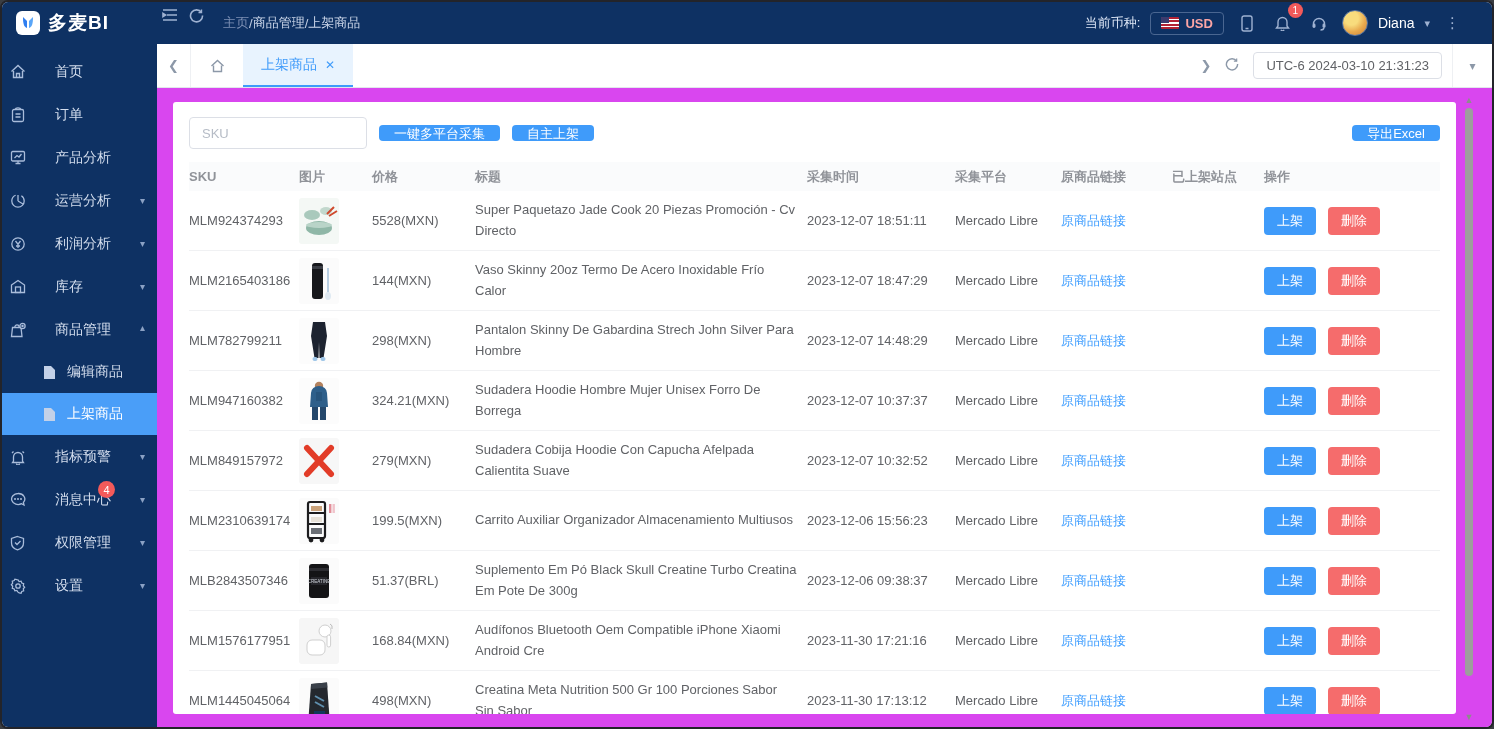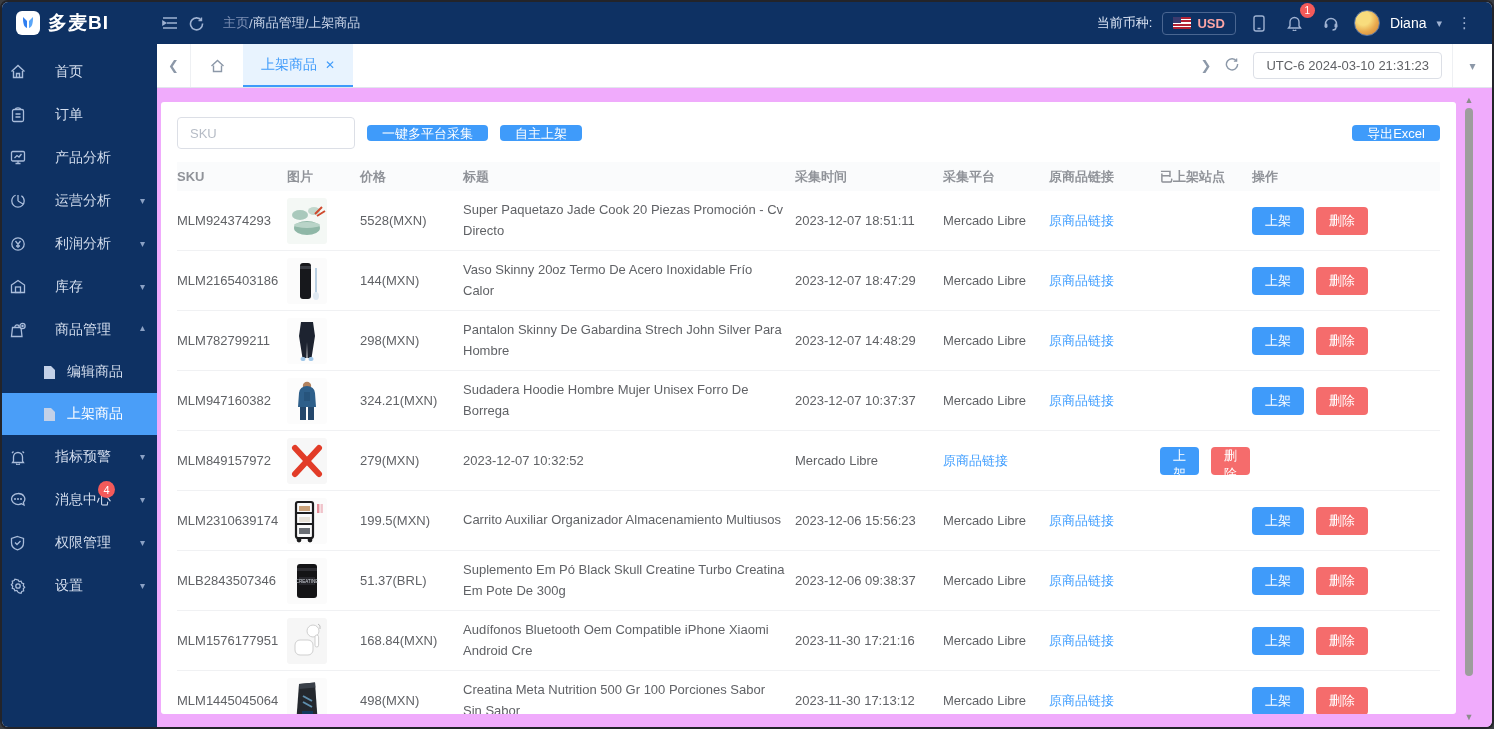--- a/index.html
+++ b/index.html
@@ -4,22 +4,22 @@
 <style>
   * { margin:0; padding:0; box-sizing:border-box; }
   html,body { background:#3a3d42; }
   body { font-family:"Liberation Sans","DejaVu Sans",sans-serif; }
   .window{
     width:1494px;height:729px;background:#eef1f5;border:2px solid #23242a;
     border-radius:8px;overflow:hidden;position:relative;
   }
   
   .topbar{
-    height:42px;background:#0e3163;display:flex;align-items:center;
-    color:#e6edf8;font-size:13px;padding:0 14px 0 0;
+    height:42px;background:#0e3163;display:flex;
+    color:#e6edf8;font-size:13px;padding:0 26px 0 0;
   }
   .logo-zone{width:155px;display:flex;align-items:center;gap:8px;padding-left:14px;flex:none;}
   .logo-mark{width:24px;height:24px;background:#fff;border-radius:6px;display:flex;align-items:center;justify-content:center;}
   .logo-text{font-size:19px;font-weight:bold;color:#fff;letter-spacing:1px;white-space:nowrap;}
   .tb-icon{width:26px;height:26px;display:flex;align-items:center;justify-content:center;color:#9fb2d2;cursor:pointer;flex:none;}
   .breadcrumb{display:flex;align-items:center;gap:0;margin-left:14px;font-size:13px;}
   .bc-muted{color:#7c8fb4;}
   .bc-sep{color:#c3cfe4;}
   .bc-item{color:#ccd7ea;}
   .topbar-right{margin-left:auto;display:flex;align-items:center;gap:10px;}
@@ -49,21 +49,21 @@
   .main{flex:1;display:flex;flex-direction:column;position:relative;min-width:0;}
   .tabbar{height:44px;background:#fff;display:flex;align-items:center;border-bottom:1px solid #e2e6ec;box-shadow:0 1px 3px rgba(0,0,0,.06);}
   .tab-nav{width:34px;height:100%;display:flex;align-items:center;justify-content:center;color:#8c98a8;border-right:1px solid #eef0f3;cursor:pointer;font-size:13px;}
   .tab-home{width:52px;height:100%;display:flex;align-items:center;justify-content:center;color:#8c98a8;cursor:pointer;}
   .tab{height:100%;display:flex;align-items:center;gap:8px;padding:0 18px;font-size:14px;cursor:pointer;}
   .tab.active{background:#e8f3fe;color:#3f9bfa;border-bottom:2px solid #3f9bfa;}
   .tab .close{font-size:12px;}
   .tabbar-right{margin-left:auto;display:flex;align-items:center;gap:14px;padding-right:10px;color:#8c98a8;}
   .time-box{border:1px solid #dcdfe6;border-radius:4px;padding:5px 12px;font-size:13px;color:#606266;background:#fff;white-space:nowrap;}
   .tab-collapse{width:40px;height:100%;display:flex;align-items:center;justify-content:center;color:#8c98a8;border-left:1px solid #eef0f3;cursor:pointer;font-size:12px;}
-  .content{flex:1;background:#f0abfc;padding:14px 36px 0 4px;position:relative;overflow:hidden;}
+  .content{flex:1;background:#d946ef;padding:14px 36px 0 16px;position:relative;overflow:hidden;}
   .card{background:#fff;border-radius:3px;height:612px;padding:15px 16px 0 16px;overflow:hidden;}
   
   .toolbar{display:flex;align-items:center;gap:12px;}
   .sku-input{width:178px;height:32px;border:1px solid #dcdfe6;border-radius:4px;padding:0 12px;font-size:13px;color:#606266;outline:none;}
   .sku-input::placeholder{color:#b6bcc6;}
   .btn{height:16px;border:none;border-radius:4px;background:#3f9bfa;color:#fff;font-size:13px;padding:0 15px;cursor:pointer;font-family:inherit;}
   .btn-export{margin-left:auto;}
   
   .tbl{margin-top:13px;font-size:13px;}
   .tbl-grid{display:grid;grid-template-columns:110px 73px 103px 332px 148px 106px 111px 92px 185px;align-items:center;}
@@ -447,20 +447,21 @@
   <div class="tbl-grid tbl-row">
     <div>MLM849157972</div>
     <div>
                     <span class="prod-img"><svg width="40" height="46" viewBox="0 0 40 46">
                         <rect width="40" height="46" rx="3" fill="#f7f7f7"></rect>
                         <path d="M8 10 L32 36" stroke="#e23c28" stroke-width="6" stroke-linecap="round"></path>
                         <path d="M32 10 L8 36" stroke="#e23c28" stroke-width="6" stroke-linecap="round"></path>
                       </svg></span>
                   </div>
     <div>279(MXN)</div>
+    <div class="cell-title">Sudadera Cobija Hoodie Con Capucha Afelpada Calientita Suave</div>
     <div>2023-12-07 10:32:52</div>
     <div>Mercado Libre</div>
     <div><span class="link">原商品链接</span></div>
     <div></div>
     <div class="cell-actions">
       <button class="btn-sm btn-list">上架</button>
       <button class="btn-sm btn-del">删除</button>
     </div>
   </div>
 

